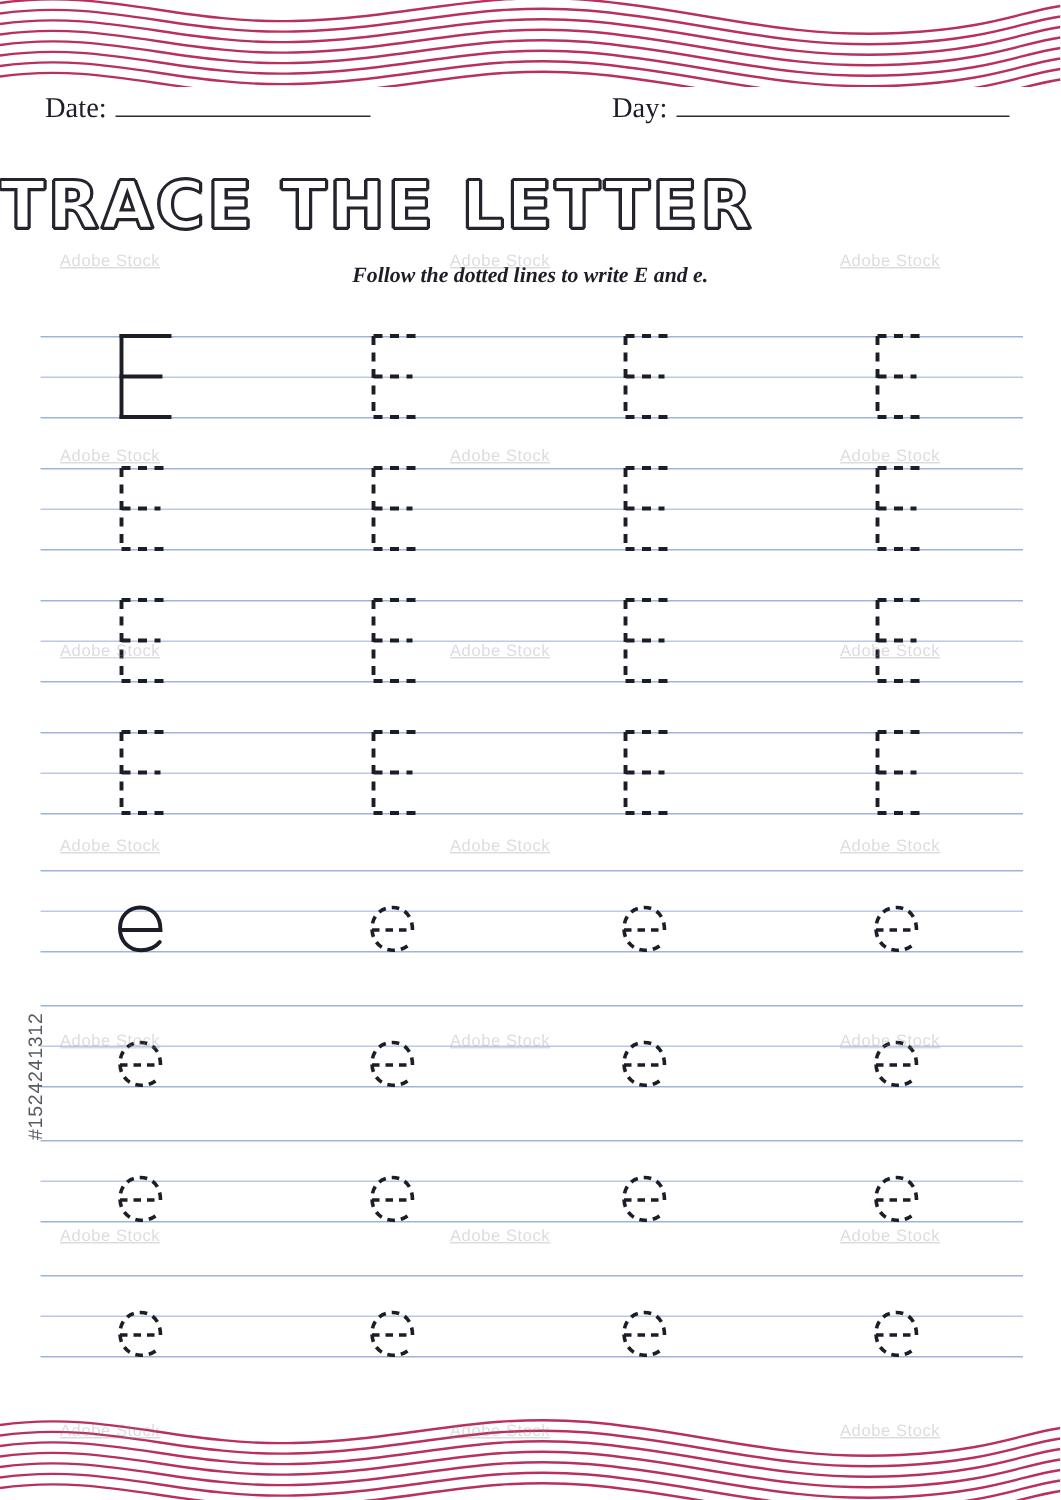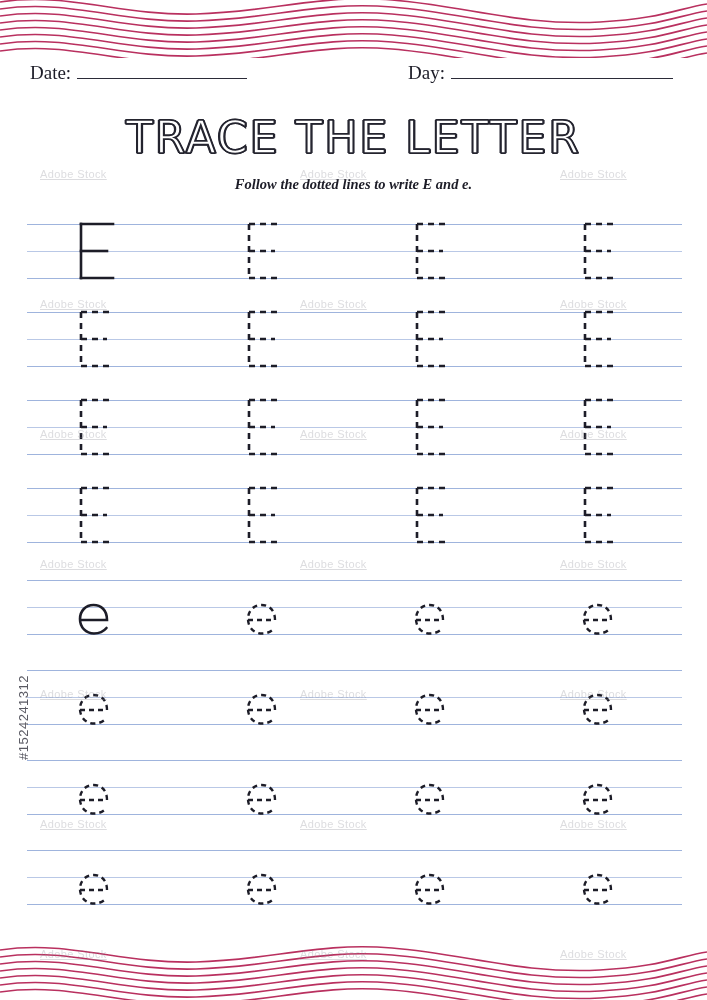--- a/index.html
+++ b/index.html
@@ -51,23 +51,23 @@
   }
   .field.date .field-line { width: 170px; }
   .field.day .field-line { width: 222px; }
 
   
   .title {
     position: absolute;
     top: 112px;
     left: 0;
     width: 707px;
-    text-align: center;
+    text-align: left;
     font-family: "DejaVu Sans", sans-serif;
-    font-weight: normal;
+    font-weight: bold;
     font-size: 44px;
     letter-spacing: 2px;
     color: #ffffff;
     -webkit-text-stroke: 1.6px #24242f;
     text-shadow:
       -1.4px 0 #24242f, 1.4px 0 #24242f,
       0 -1.4px #24242f, 0 1.4px #24242f;
     white-space: nowrap;
   }
   .subtitle {

